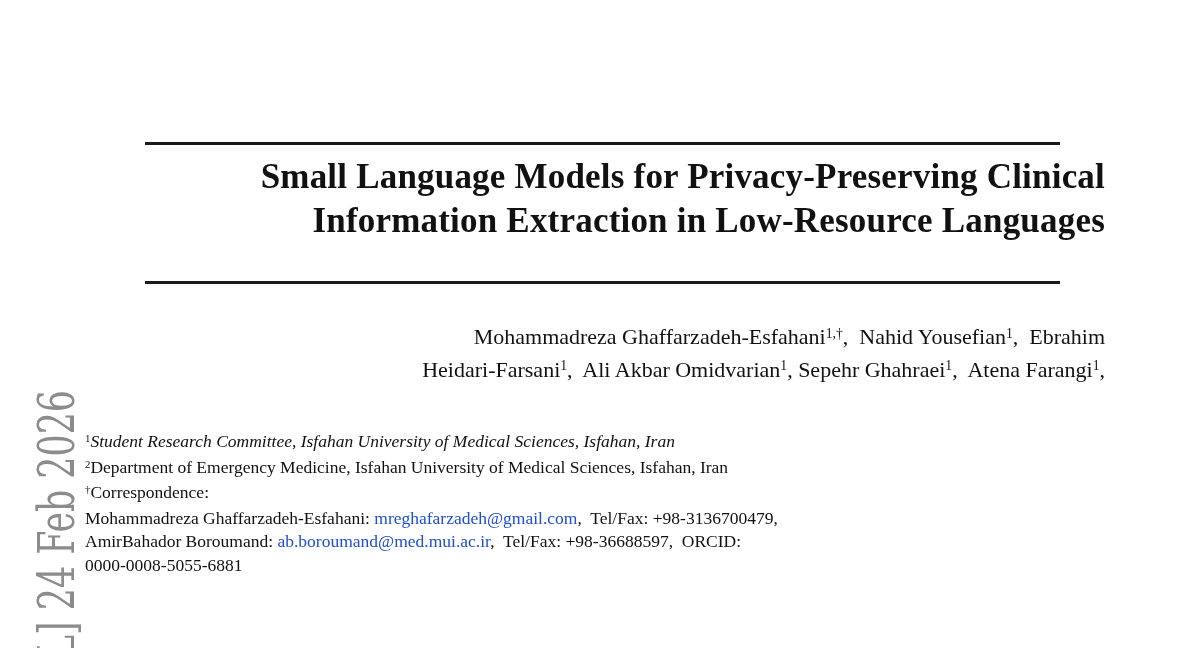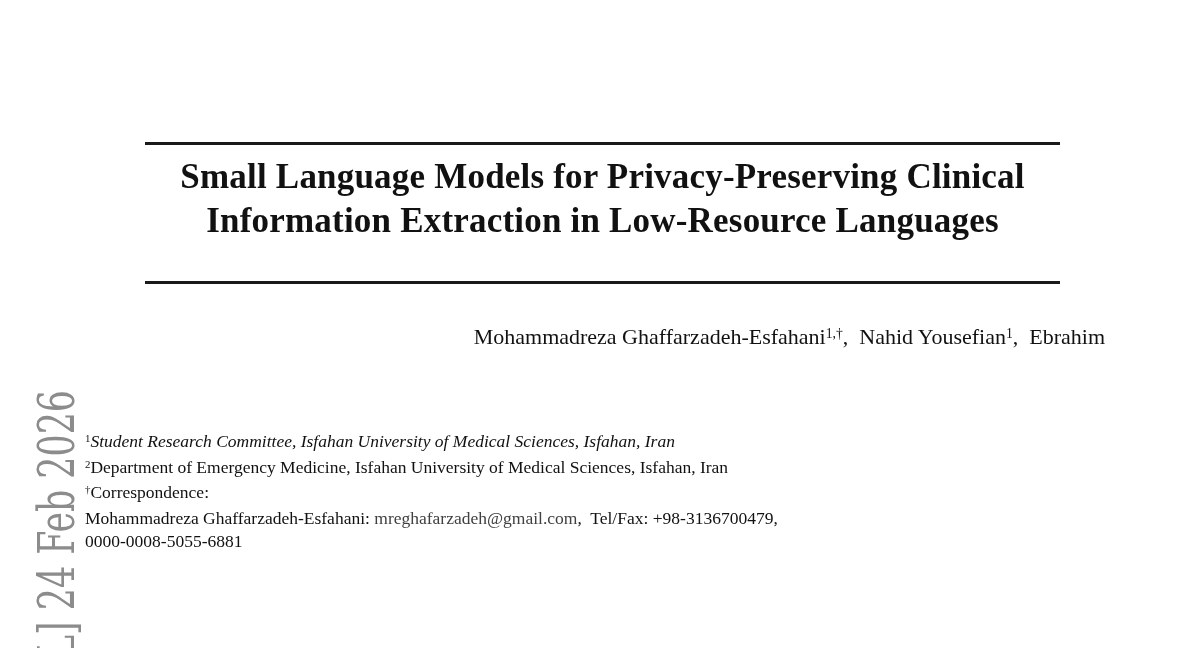--- a/index.html
+++ b/index.html
@@ -12,21 +12,21 @@
   }
   .rule {
     position: absolute; left: 145px; width: 915px; height: 3px;
     background: #1a1a1a;
   }
   #rule-top { top: 142px; }
   #rule-bottom { top: 281px; }
 
   #title-block {
     position: absolute; left: 100px; width: 1005px; top: 155px;
-    text-align: center;
+    text-align: right;
     font-size: 35px; font-weight: bold; line-height: 44px;
     letter-spacing: 0.2px;
   }
 
   #authors-block {
     position: absolute; left: 100px; width: 1005px; top: 322px;
     text-align: right;
     font-size: 22px; line-height: 29.5px;
   }
 
@@ -39,21 +39,21 @@
   .keep { white-space: pre-wrap; }
   .italic { font-style: italic; }
 
   sup.s {
     font-size: 62%;
     vertical-align: baseline;
     position: relative; top: -0.45em;
     font-style: normal;
   }
 
-  a.email { color: #404040; text-decoration: none; cursor: pointer; }
+  a.email { color: #1d4ed8; text-decoration: none; cursor: pointer; }
 
   #watermark {
     position: absolute; left: 0; top: 0;
     pointer-events: none;
   }
 </style>
 </head>
 <body>
 
 <svg id="watermark" width="1200" height="648" viewBox="0 0 1200 648">
@@ -63,21 +63,23 @@
 <div class="rule" id="rule-top"></div>
 <div class="rule" id="rule-bottom"></div>
 
 <div id="title-block">
   <div class="keep">Small Language Models for Privacy-Preserving Clinical</div>
   <div class="keep">Information Extraction in Low-Resource Languages</div>
 </div>
 
 <div id="authors-block">
   <div class="author-line"><span class="keep">Mohammadreza Ghaffarzadeh-Esfahani</span><sup class="s">1,†</sup><span class="keep">,  Nahid Yousefian</span><sup class="s">1</sup><span class="keep">,  Ebrahim</span></div>
+  <div class="author-line"><span class="keep">Heidari-Farsani</span><sup class="s">1</sup><span class="keep">,  Ali Akbar Omidvarian</span><sup class="s">1</sup><span class="keep">, Sepehr Ghahraei</span><sup class="s">1</sup><span class="keep">,  Atena Farangi</span><sup class="s">1</sup><span class="keep">,</span></div>
 </div>
 
 <div id="affil-block">
   <div><sup class="s">1</sup><span class="keep italic">Student Research Committee, Isfahan University of Medical Sciences, Isfahan, Iran</span></div>
   <div><sup class="s">2</sup><span class="keep">Department of Emergency Medicine, Isfahan University of Medical Sciences, Isfahan, Iran</span></div>
   <div><sup class="s">†</sup><span class="keep">Correspondence:</span></div>
   <div><span class="keep">Mohammadreza Ghaffarzadeh-Esfahani: </span><a class="email keep">mreghafarzadeh@gmail.com</a><span class="keep">,  Tel/Fax: +98-3136700479,</span></div>
+  <div><span class="keep">AmirBahador Boroumand: </span><a class="email keep">ab.boroumand@med.mui.ac.ir</a><span class="keep">,  Tel/Fax: +98-36688597,  ORCID:</span></div>
   <div><span class="keep">0000-0008-5055-6881</span></div>
 </div>
 
 </body></html>

